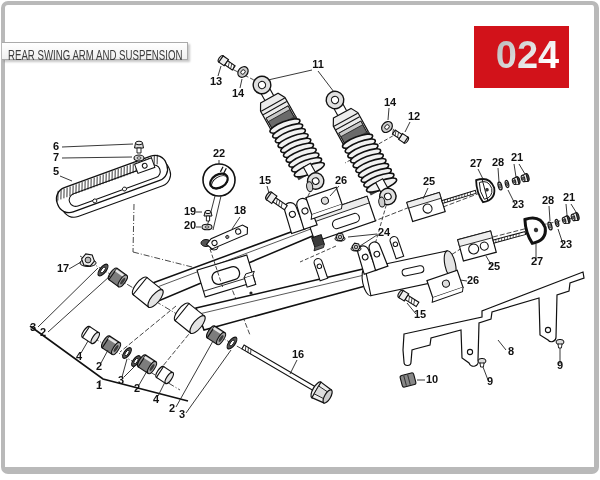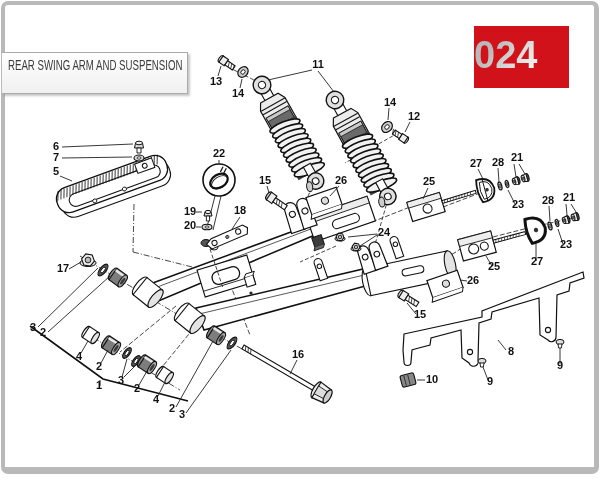--- a/index.html
+++ b/index.html
@@ -1,18 +1,18 @@
 <!DOCTYPE html>
 <html><head><meta charset="utf-8"><style>
 html,body{margin:0;padding:0;width:600px;height:480px;background:#fff;overflow:hidden}
 #frame{position:absolute;left:1px;top:1px;width:598px;height:473px;border:4px solid #b9b9b9;border-right-width:5px;border-bottom-width:7px;border-radius:7px;box-sizing:border-box}
-#title{position:absolute;left:2px;top:52px;width:186px;height:42px;background:linear-gradient(#fff,#f0f0f0);border:1px solid #aaa;border-left:none;box-shadow:1.5px 1.5px 2px rgba(0,0,0,0.22);box-sizing:border-box}
+#title{position:absolute;left:2px;top:42px;width:186px;height:18px;background:linear-gradient(#fff,#f0f0f0);border:1px solid #aaa;border-left:none;box-shadow:1.5px 1.5px 2px rgba(0,0,0,0.22);box-sizing:border-box}
 #title span{position:absolute;left:6px;top:4px;font:14px "Liberation Sans",sans-serif;color:#3b3b3b;white-space:nowrap;transform:scaleX(0.69);transform-origin:0 0}
 #red{position:absolute;left:474px;top:26px;width:95px;height:62px;background:#d2121a}
-#red span{position:absolute;width:107px;top:8px;text-align:left;font:bold 38px "Liberation Sans",sans-serif;background:linear-gradient(130deg,#b9b9b9 20%,#fff 70%);-webkit-background-clip:text;background-clip:text;color:transparent}
+#red span{position:absolute;width:107px;top:8px;text-align:center;font:bold 38px "Liberation Sans",sans-serif;background:linear-gradient(130deg,#b9b9b9 20%,#fff 70%);-webkit-background-clip:text;background-clip:text;color:transparent}
 svg{position:absolute;left:0;top:0}
 </style></head><body>
 <div id="frame"></div>
 <svg width="600" height="480" viewBox="0 0 600 480">
 <line x1="80" y1="256" x2="200" y2="328" stroke="#333" stroke-width="0.9" stroke-dasharray="6 2 1 2"></line>
 <line x1="134" y1="204" x2="133" y2="252" stroke="#333" stroke-width="0.9" stroke-dasharray="6 2 1 2"></line>
 <line x1="133" y1="252" x2="196" y2="268" stroke="#333" stroke-width="0.9" stroke-dasharray="6 2 1 2"></line>
 <line x1="196" y1="268" x2="247" y2="257" stroke="#333" stroke-width="0.9" stroke-dasharray="6 2 1 2"></line>
 <line x1="84" y1="332" x2="180" y2="390" stroke="#333" stroke-width="0.9" stroke-dasharray="6 2 1 2"></line>
 <line x1="208" y1="330" x2="330" y2="398" stroke="#333" stroke-width="0.9" stroke-dasharray="6 2 1 2"></line>

